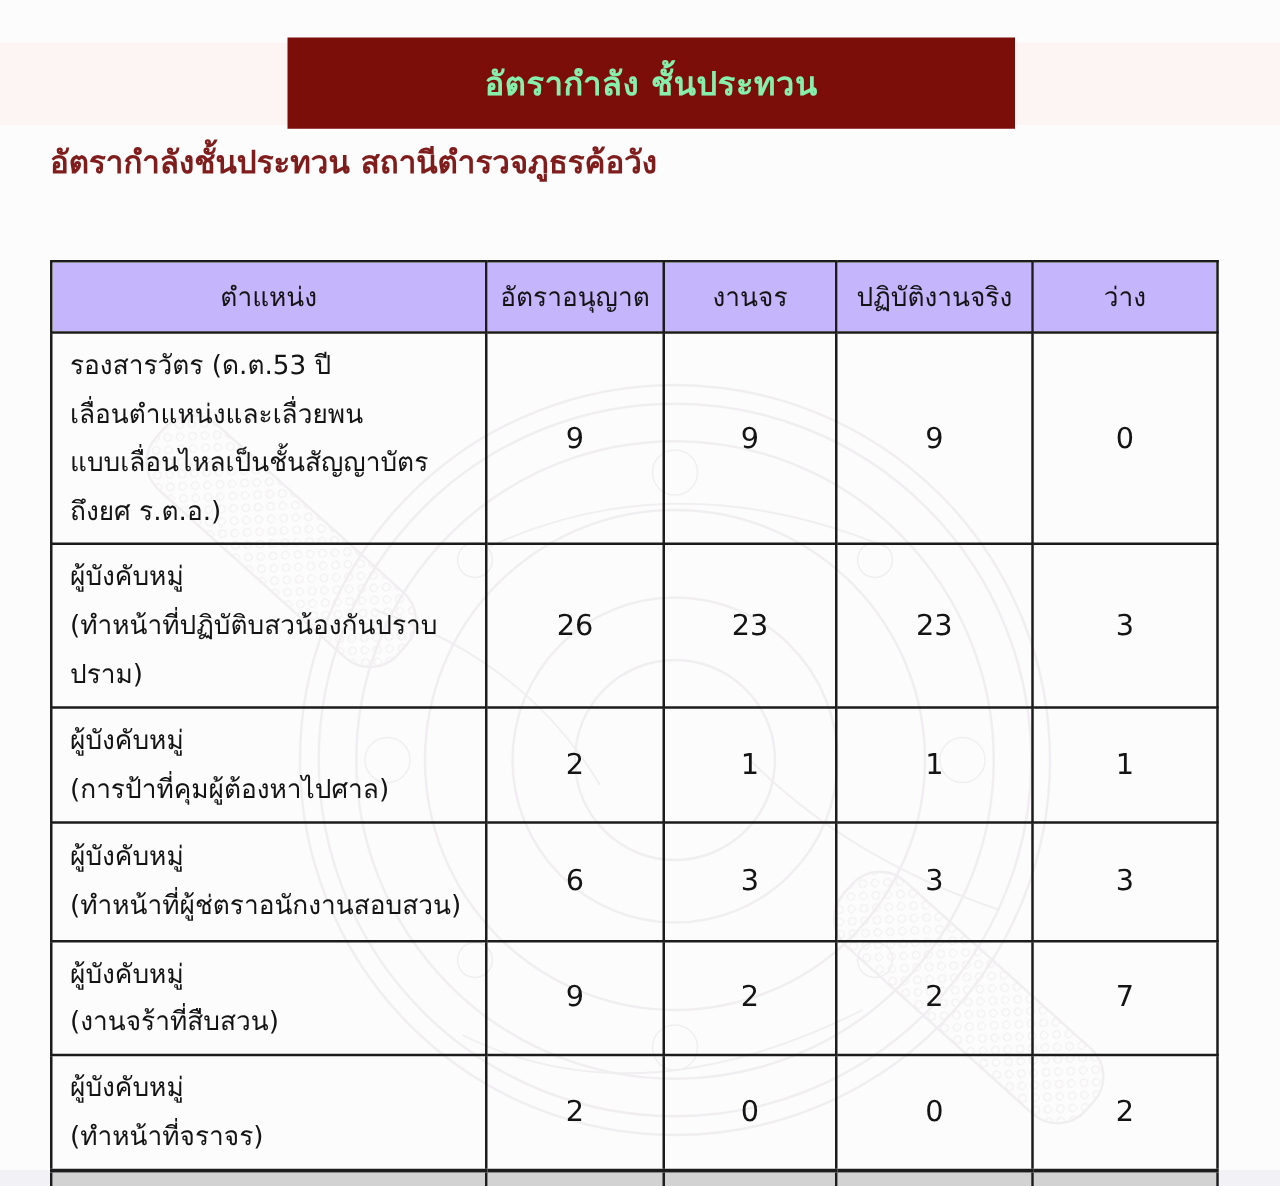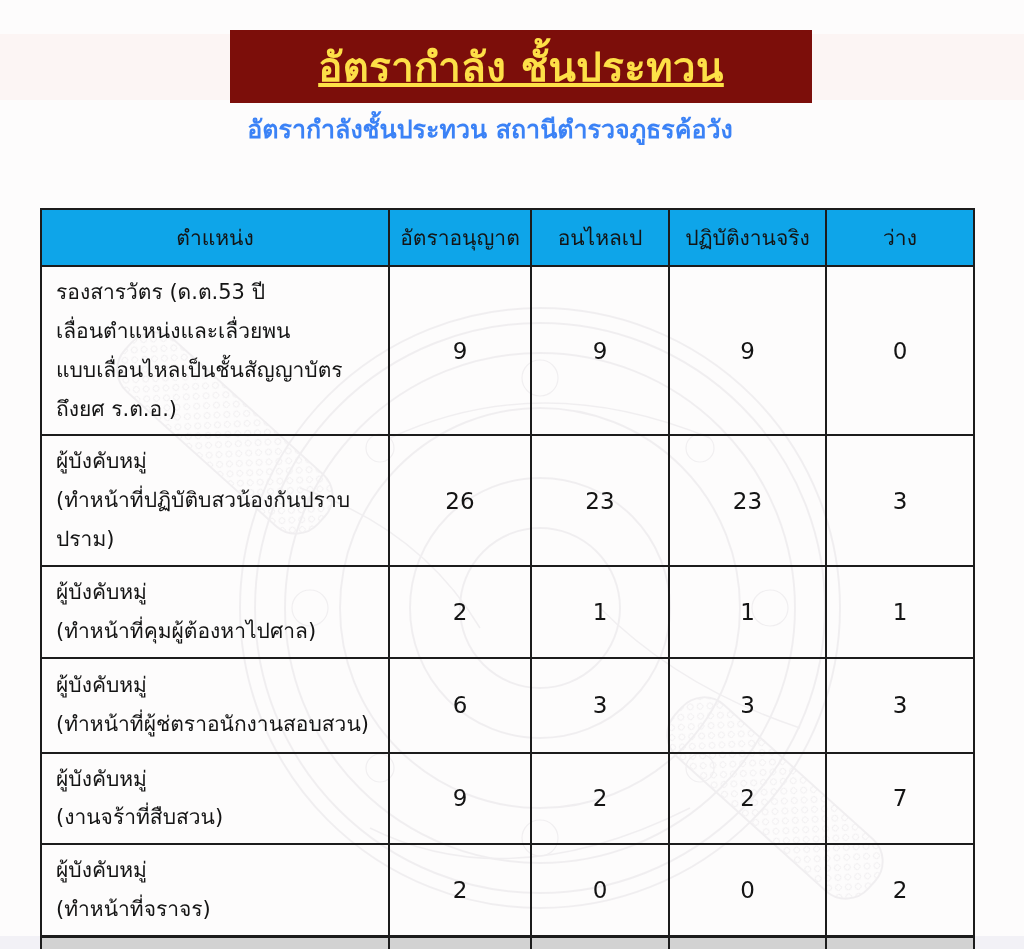--- a/index.html
+++ b/index.html
@@ -9,39 +9,39 @@
     font-family:"DejaVu Sans","Liberation Sans",sans-serif;
     color:#141414;
   }
   .top-tint{position:absolute;left:0;top:34px;width:1024px;height:66px;background:#fcf5f4;}
   .bottom-tint{position:absolute;left:0;top:936px;width:1024px;height:13px;background:#f2f1f6;}
 
   .banner{
     position:absolute;left:230px;top:30px;width:582px;height:73px;
     background:#7c0e0a;display:flex;align-items:center;justify-content:center;
   }
-  .banner-title{color:#fde047;font-size:40px;font-weight:bold;letter-spacing:.5px;text-decoration:underline;}
+  .banner-title{color:#86efac;font-size:26px;font-weight:bold;letter-spacing:.5px;}
 
   .subtitle{position:absolute;left:40px;top:110px;width:900px;line-height:1.58;}
-  .subtitle div{font-size:25px;font-weight:bold;color:#3b82f6;text-align:center;}
+  .subtitle div{font-size:25px;font-weight:bold;color:#7f1d1d;}
 
   .table-wrap{position:absolute;left:40px;top:208px;width:933px;height:725px;}
 
   .watermark{position:absolute;left:0;top:0;width:933px;height:725px;pointer-events:none;opacity:.12;}
 
   table.data{
     border-collapse:collapse;table-layout:fixed;width:933px;height:725px;
     position:relative;background:transparent;
   }
   table.data td,table.data th{
     border:2px solid #1c1c1c;vertical-align:middle;overflow:hidden;
     background:transparent;font-weight:normal;
   }
   tr.hdr{height:57px;}
-  tr.hdr th{background:#0ea5e9;font-size:21px;}
+  tr.hdr th{background:#c4b5fd;font-size:21px;}
   td.pos{text-align:left;padding:6px 10px 6px 14px;font-size:21px;line-height:1.85;margin-top:41px;}
   td.num{text-align:center;font-size:23px;}
   tr.r1{height:165px;} tr.r2{height:88px;} tr.r3{height:87px;}
   tr.r4{height:95px;} tr.r5{height:90px;} tr.r6{height:87px;}
   tr.total{height:56px;}
   tr.total td{background:#d2d2d2;border-top-width:3px;}
   tr.total td.pos{text-align:center;padding:0;font-size:22px;}
   tr.total td.num{font-size:23px;}
   .c1{width:348px;} .c2{width:142px;} .c3{width:138px;} .c4{width:157px;} .c5{width:148px;}
 </style>
@@ -101,21 +101,21 @@
       <col class="c1">
         <col class="c2">
         <col class="c3">
         <col class="c4">
         <col class="c5">
     </colgroup>
     <tbody>
         <tr class="hdr">
       <th>ตำแหน่ง</th>
       <th>อัตราอนุญาต</th>
-      <th>อนไหลเป</th>
+      <th>งานจร</th>
       <th>ปฏิบัติงานจริง</th>
       <th>ว่าง</th>
     </tr>
 
     <tr class="r1">
       <td class="pos">
         <div>รองสารวัตร (ด.ต.53 ปี</div>
         <div>เลื่อนตำแหน่งและเลื่วยพน</div>
         <div>แบบเลื่อนไหลเป็นชั้นสัญญาบัตร</div>
         <div>ถึงยศ ร.ต.อ.)</div>
@@ -133,21 +133,21 @@
       </td>
       <td class="num">26</td>
       <td class="num">23</td>
       <td class="num">23</td>
       <td class="num">3</td>
     </tr>
 
     <tr class="r3">
       <td class="pos">
         <div>ผู้บังคับหมู่</div>
-        <div>(ทำหน้าที่คุมผู้ต้องหาไปศาล)</div>
+        <div>(การป้าที่คุมผู้ต้องหาไปศาล)</div>
       </td>
       <td class="num">2</td>
       <td class="num">1</td>
       <td class="num">1</td>
       <td class="num">1</td>
     </tr>
 
     <tr class="r4">
       <td class="pos">
         <div>ผู้บังคับหมู่</div>

